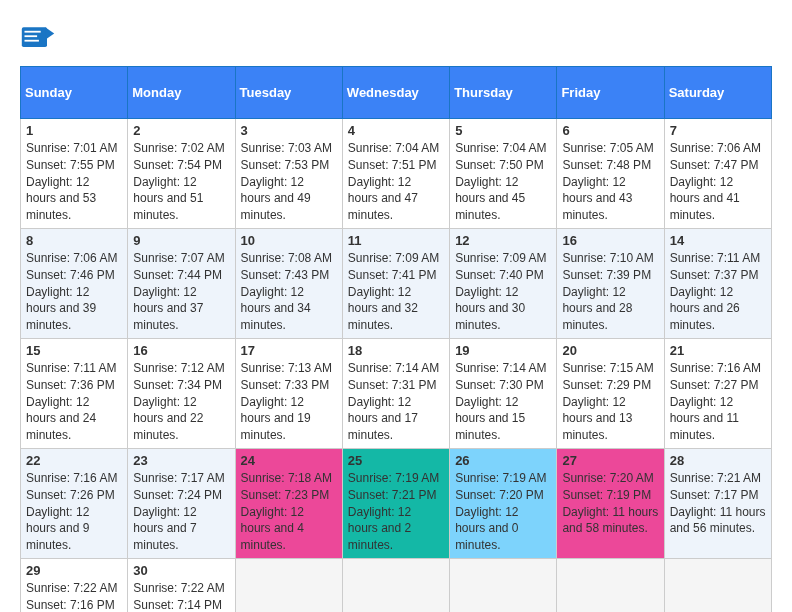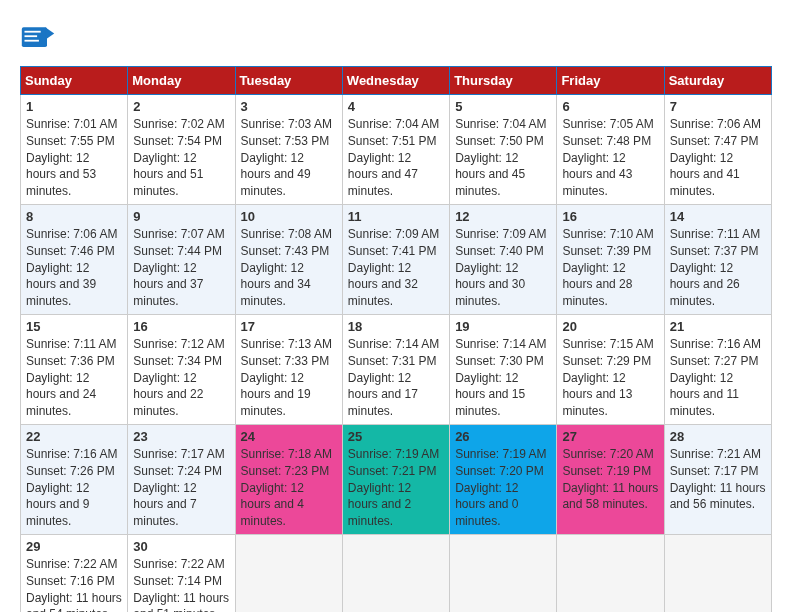--- a/index.html
+++ b/index.html
@@ -42,23 +42,23 @@
     .location {
       font-size: 15px;
       color: #555;
     }
     table {
       width: 100%;
       border-collapse: collapse;
       font-size: 11px;
     }
     th {
-      background: #b91c1c;
+      background: #3b82f6;
       color: #fff;
-      padding: 6px 4px;
+      padding: 18px 4px;
       text-align: left;
       font-size: 13px;
       font-weight: bold;
       border: 1px solid #1a75c4;
     }
     td {
       border: 1px solid #ccc;
       vertical-align: top;
       padding: 4px 5px;
       min-height: 70px;
@@ -220,21 +220,21 @@
         <div class="day-info">Sunrise: 7:17 AM<br>Sunset: 7:24 PM<br>Daylight: 12 hours and 7 minutes.</div>
       </td>
         <td style="background: #ec4899;">
         <span class="day-num">24</span>
         <div class="day-info">Sunrise: 7:18 AM<br>Sunset: 7:23 PM<br>Daylight: 12 hours and 4 minutes.</div>
       </td>
         <td style="background: #14b8a6;">
         <span class="day-num">25</span>
         <div class="day-info">Sunrise: 7:19 AM<br>Sunset: 7:21 PM<br>Daylight: 12 hours and 2 minutes.</div>
       </td>
-        <td style="background: #0ea5e9;">
+        <td style="background: #7dd3fc;">
         <span class="day-num">26</span>
         <div class="day-info">Sunrise: 7:19 AM<br>Sunset: 7:20 PM<br>Daylight: 12 hours and 0 minutes.</div>
       </td>
         <td style="background: #ec4899;">
         <span class="day-num">27</span>
         <div class="day-info">Sunrise: 7:20 AM<br>Sunset: 7:19 PM<br>Daylight: 11 hours and 58 minutes.</div>
       </td>
         <td style="background: rgb(238, 244, 251);">
         <span class="day-num">28</span>
         <div class="day-info">Sunrise: 7:21 AM<br>Sunset: 7:17 PM<br>Daylight: 11 hours and 56 minutes.</div>

